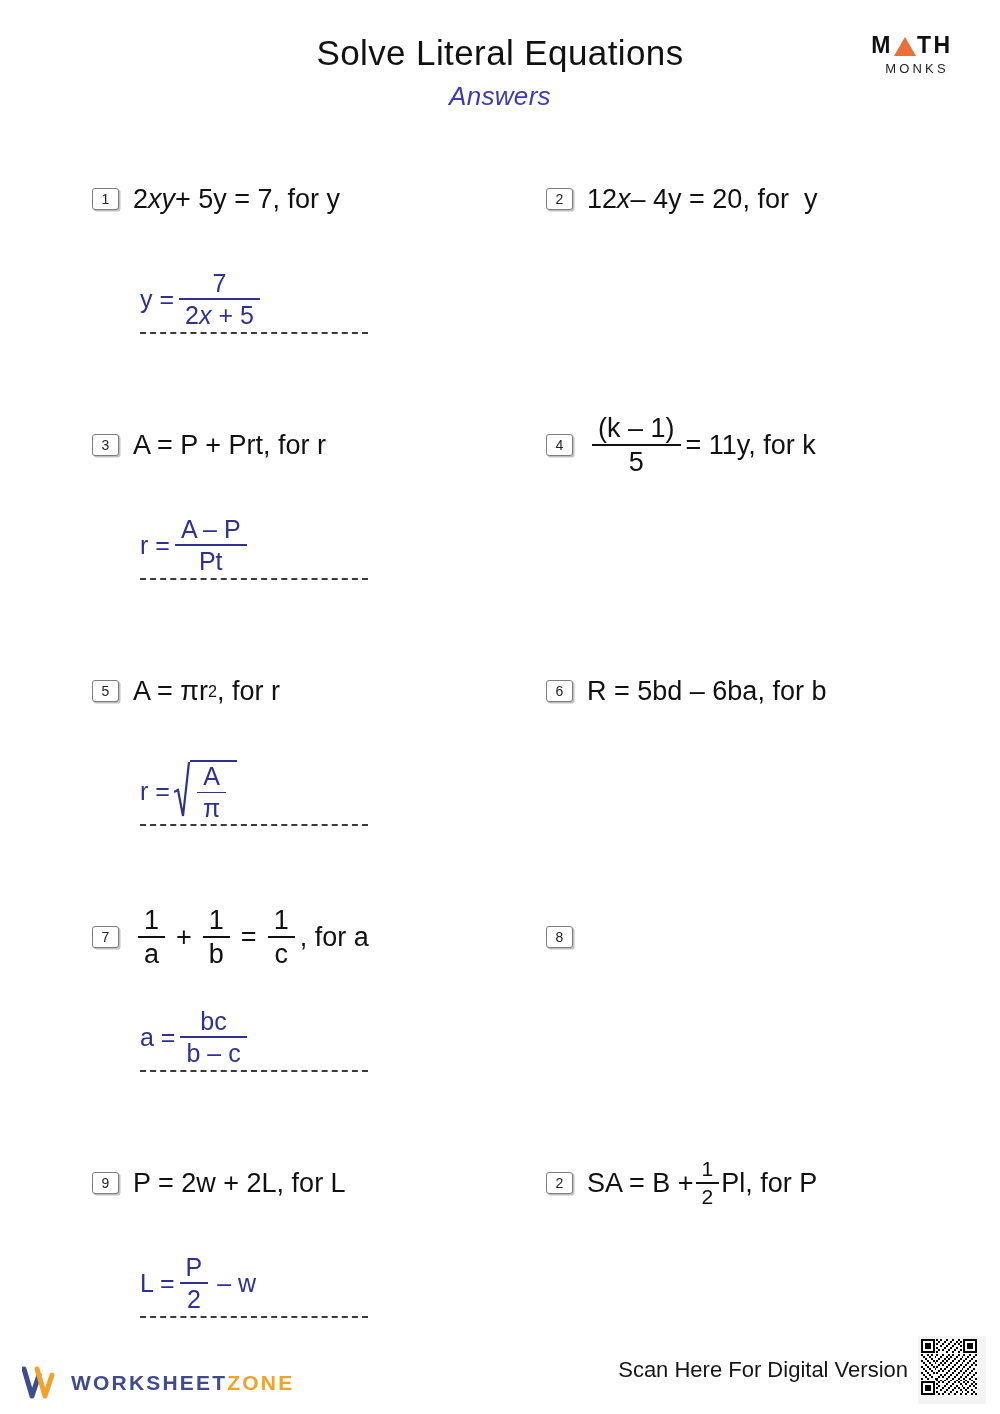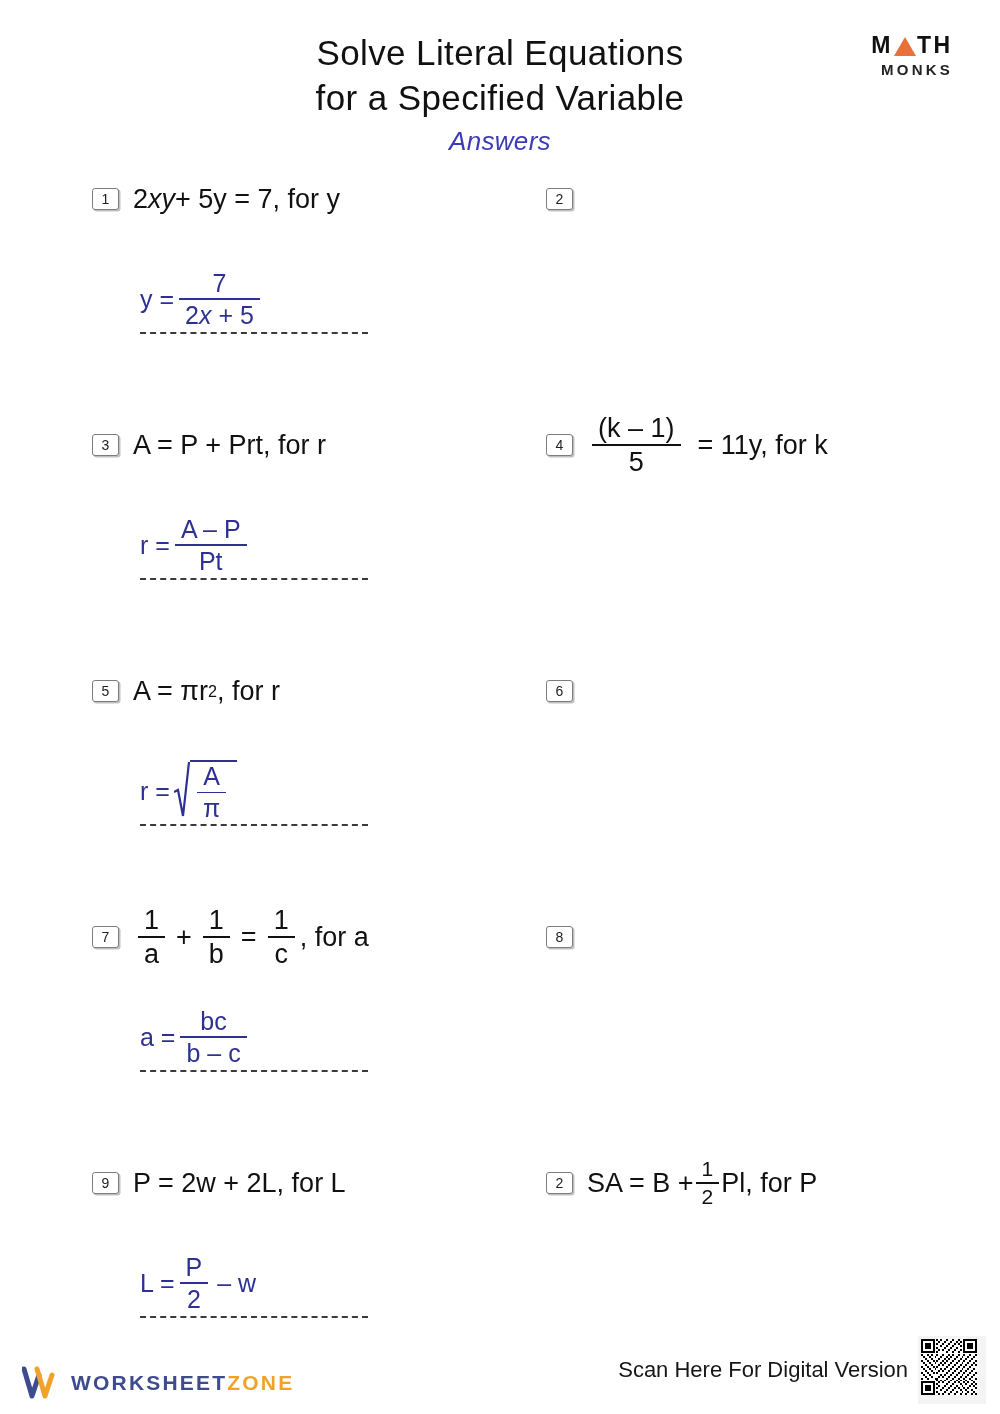--- a/index.html
+++ b/index.html
@@ -64,22 +64,22 @@
   }
   .logo-tri {
     display: inline-block;
     width: 0; height: 0;
     border-left: 11px solid transparent;
     border-right: 11px solid transparent;
     border-bottom: 19px solid #e8703a;
     margin: 0 1px 1px 1px;
   }
   .logo-monks {
-    font-size: 15px;
-    font-weight: 700;
+    font-size: 13px;
+    font-weight: 400;
     letter-spacing: 3.2px;
     color: #222;
     margin-top: 5px;
     margin-left: 10px;
   }
 
   
   .grid {
     position: absolute;
     top: 172px;
@@ -239,21 +239,20 @@
     padding: 3px;
   }
   .qr svg { display: block; }
 </style>
 </head>
 <body>
 
 <div class="header">
   <div class="title-block">
     <div class="title-line">Solve Literal Equations</div>
-    <div class="title-line">for a Specified Variable</div>
     <div class="answers-label">Answers</div>
   </div>
 
   <div class="logo">
     <div class="logo-math">
       <span>M</span>
       <span class="logo-tri"></span>
       <span>TH</span>
     </div>
     <div class="logo-monks">MONKS</div>
@@ -281,20 +280,21 @@
             <span class="den"><span>2</span><span class="it">x</span><span> + 5</span></span>
           </span>
         </div>
         <div class="line"></div>
       </div>
     </div>
 
     <div class="cell right">
       <div class="qline">
         <span class="qnum">2</span>
+        <span class="qbody">12<span class="it">x</span> – 4y = 20, for&nbsp; y</span>
       </div>
 
     </div>
   </div>
 
   <div class="row">
     <div class="cell left">
       <div class="qline">
         <span class="qnum">3</span>
         <span class="qbody">A = P + Prt, for r</span>
@@ -314,21 +314,21 @@
 
     <div class="cell right">
       <div class="qline">
         <span class="qnum">4</span>
         <span class="qbody">
           <span class="frac">
             <span class="num">(k – 1)</span>
             <span class="bar"></span>
             <span class="den">5</span>
           </span>
-          <span style="margin-left:12px">= 11y, for k</span>
+          <span style="margin-left:0">= 11y, for k</span>
         </span>
       </div>
 
     </div>
   </div>
 
   <div class="row">
     <div class="cell left">
       <div class="qline">
         <span class="qnum">5</span>
@@ -356,20 +356,21 @@
             </span>
           </span>
         </div>
         <div class="line"></div>
       </div>
     </div>
 
     <div class="cell right">
       <div class="qline">
         <span class="qnum">6</span>
+        <span class="qbody">R = 5bd – 6ba, for b</span>
       </div>
 
     </div>
   </div>
 
   <div class="row">
     <div class="cell left">
       <div class="qline">
         <span class="qnum">7</span>
         <span class="qbody">

